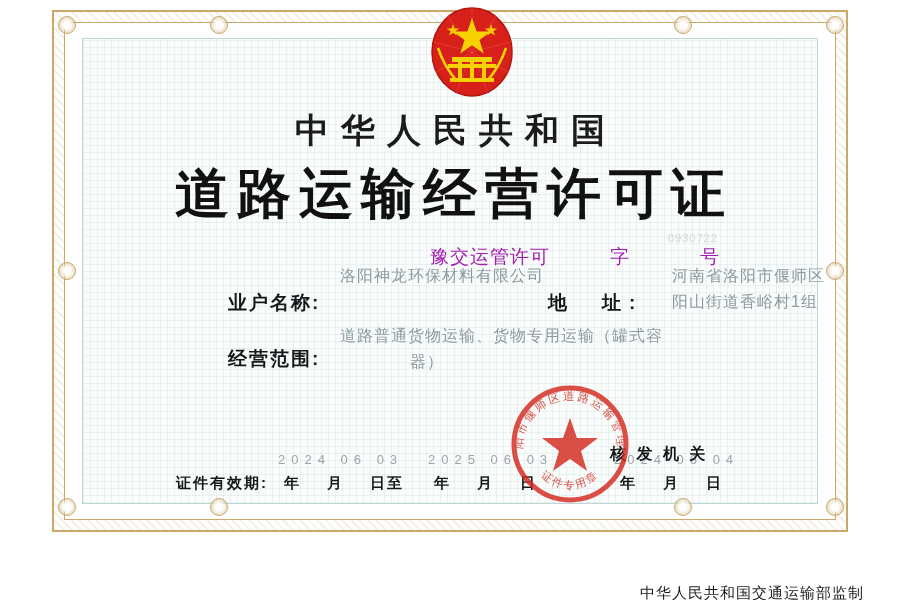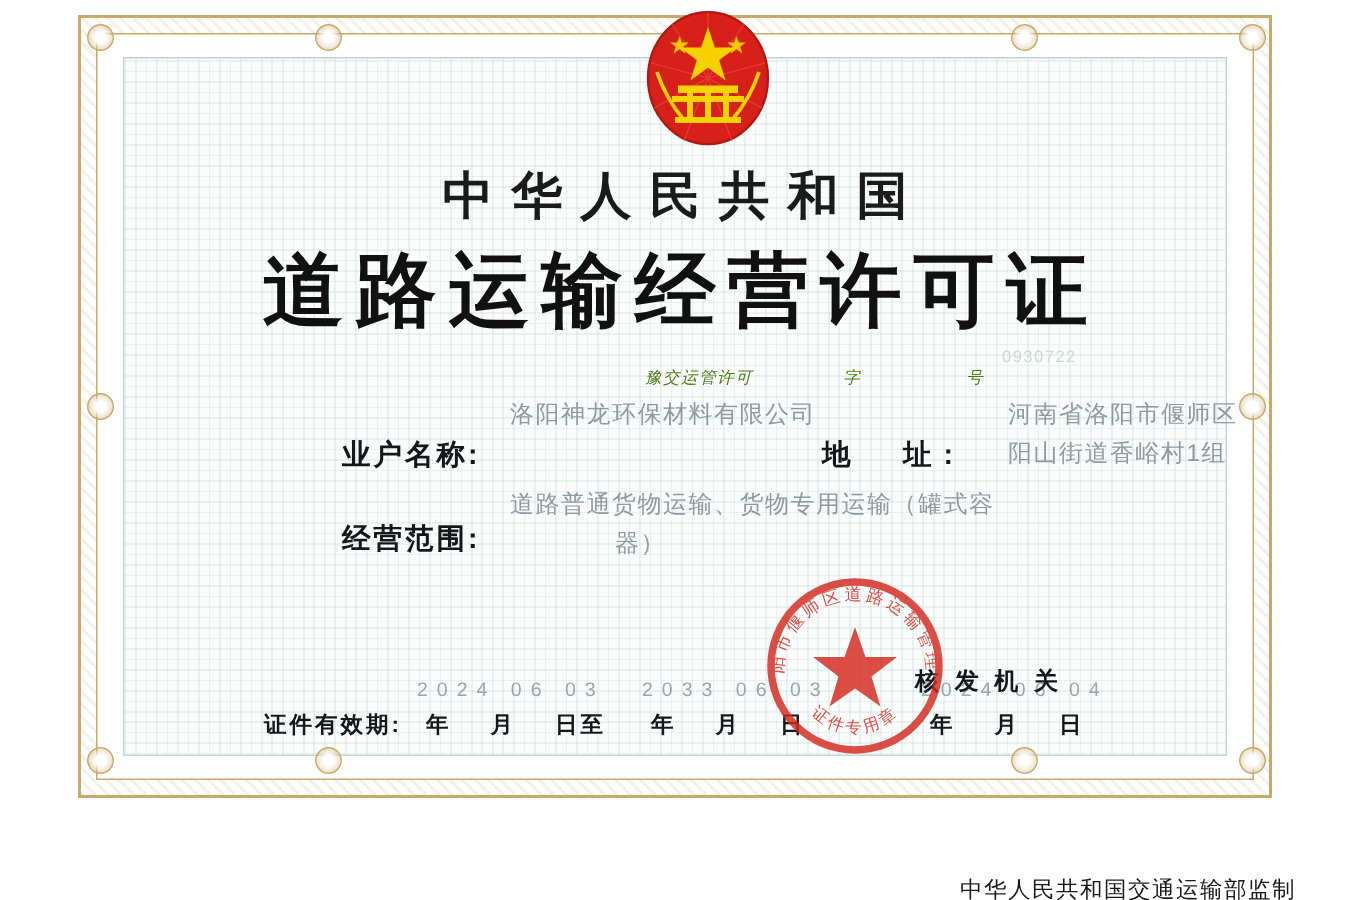--- a/index.html
+++ b/index.html
@@ -118,26 +118,25 @@
     text-indent: 8px;
     color: #111111;
     z-index: 5;
   }
 
   
   .cert-no-row {
     position: absolute;
     left: 430px;
     top: 244px;
-    font-size: 11px;
-    color: #4d7c0f;
+    font-size: 19px;
+    color: #a21caf;
     letter-spacing: 1px;
     z-index: 5;
     white-space: nowrap;
-    font-style: italic;
   }
   .cert-no-row .gap-zi { display:inline-block; width: 60px; }
   .cert-no-row .gap-hao { display:inline-block; width: 70px; }
 
   .watermark-code {
     position: absolute;
     left: 668px;
     top: 232px;
     font-size: 11px;
     color: #cfd8d2;
@@ -304,21 +303,21 @@
   <div class="label lbl-scope">经营范围:</div>
   <div class="label lbl-issuer">核 发 机 关</div>
   <div class="label lbl-valid">证件有效期:</div>
 
   <div class="date-digits dd-start">
     <span>2024</span>
     <span>06</span>
     <span>03</span>
   </div>
   <div class="date-digits dd-end">
-    <span>2033</span>
+    <span>2025</span>
     <span>06</span>
     <span>03</span>
   </div>
   <div class="date-digits dd-issue">
     <span>2024</span>
     <span>06</span>
     <span>04</span>
   </div>
 
   <div class="date-row date-start">

